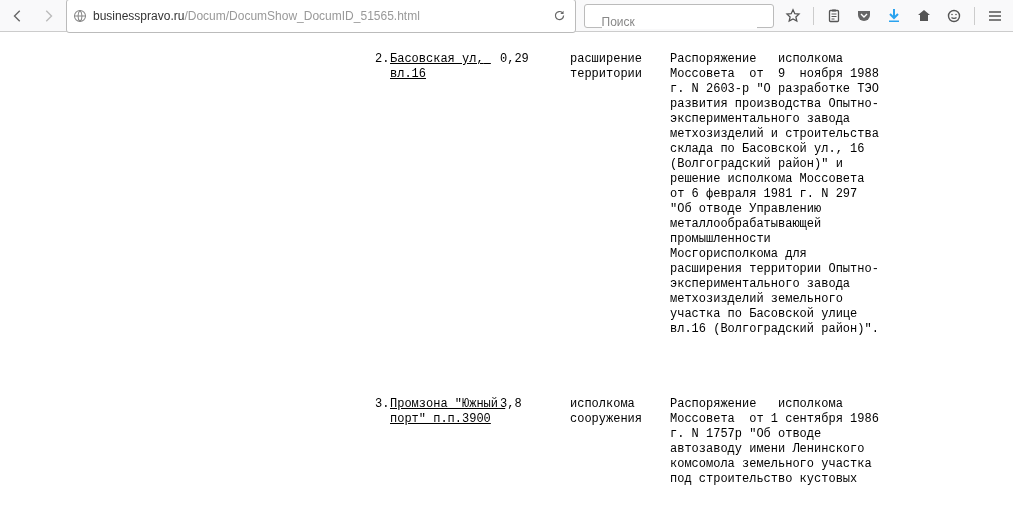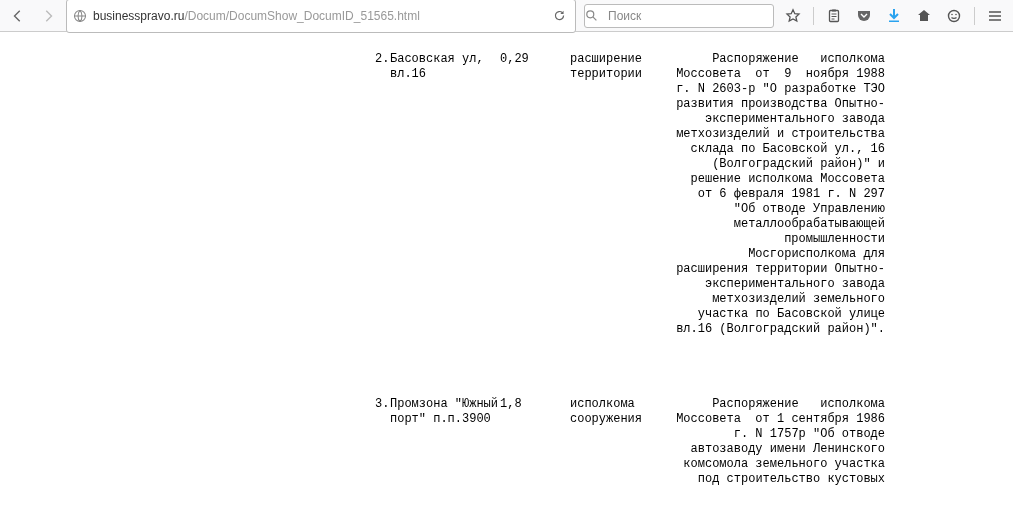--- a/index.html
+++ b/index.html
@@ -54,20 +54,21 @@
       display: flex;
       align-items: center;
       background: #fff;
       border: 1px solid #bbb;
       border-radius: 3px;
       height: 24px;
       width: 190px;
       padding: 0 0;
       gap: 10px;
       margin-left: 6px;
+      flex-direction: column;
     }
     .searchbar {
       flex: 1;
       border: none;
       outline: none;
       font-size: 12px;
     }
     .searchbar::placeholder { color: #888; }
     .tool-icons {
       display: flex;
@@ -102,31 +103,31 @@
       white-space: pre-wrap;
       margin-bottom: 60px;
     }
     .col-num {
       width: 30px;
       padding-left: 15px;
       margin-left: 340px;
     }
     .col-addr {
       width: 110px;
+      text-decoration: underline;
     }
     .col-area {
       width: 70px;
     }
     .col-purpose {
       width: 100px;
       font-family: Liberation Mono, monospace;
     }
     .col-doc {
       width: 215px;
-      text-align: right;
     }
   </style>
 </head>
 <body>
 
 <div class="toolbar">
   <div class="nav-btn">
     <svg viewBox="0 0 16 16" width="14" height="14">
         <path fill="none" stroke="currentColor" stroke-width="1.6" d="M10 2 L4 8 L10 14"></path>
       </svg>
@@ -208,17 +209,17 @@
   <div class="row">
     <div class="col-num">2.</div>
     <div class="col-addr">Басовская ул, вл.16</div>
     <div class="col-area">0,29</div>
     <div class="col-purpose">расширение территории</div>
     <div class="col-doc">Распоряжение   исполкома Моссовета  от  9  ноября 1988 г. N 2603-р "О разработке ТЭО развития производства Опытно-экспериментального завода метхозизделий и строительства склада по Басовской ул., 16 (Волгоградский район)" и решение исполкома Моссовета от 6 февраля 1981 г. N 297 "Об отводе Управлению металлообрабатывающей промышленности Мосгорисполкома для расширения территории Опытно-экспериментального завода метхозизделий земельного участка по Басовской улице вл.16 (Волгоградский район)".</div>
   </div>
   <div class="row">
     <div class="col-num">3.</div>
     <div class="col-addr">Промзона "Южный порт" п.п.3900</div>
-    <div class="col-area">1,8</div>
+    <div class="col-area">3,8</div>
     <div class="col-purpose">исполкома сооружения</div>
     <div class="col-doc">Распоряжение   исполкома Моссовета  от 1 сентября 1986 г. N 1757р "Об отводе автозаводу имени Ленинского комсомола земельного участка под строительство кустовых</div>
   </div>
 </div>
 
 </body></html>

